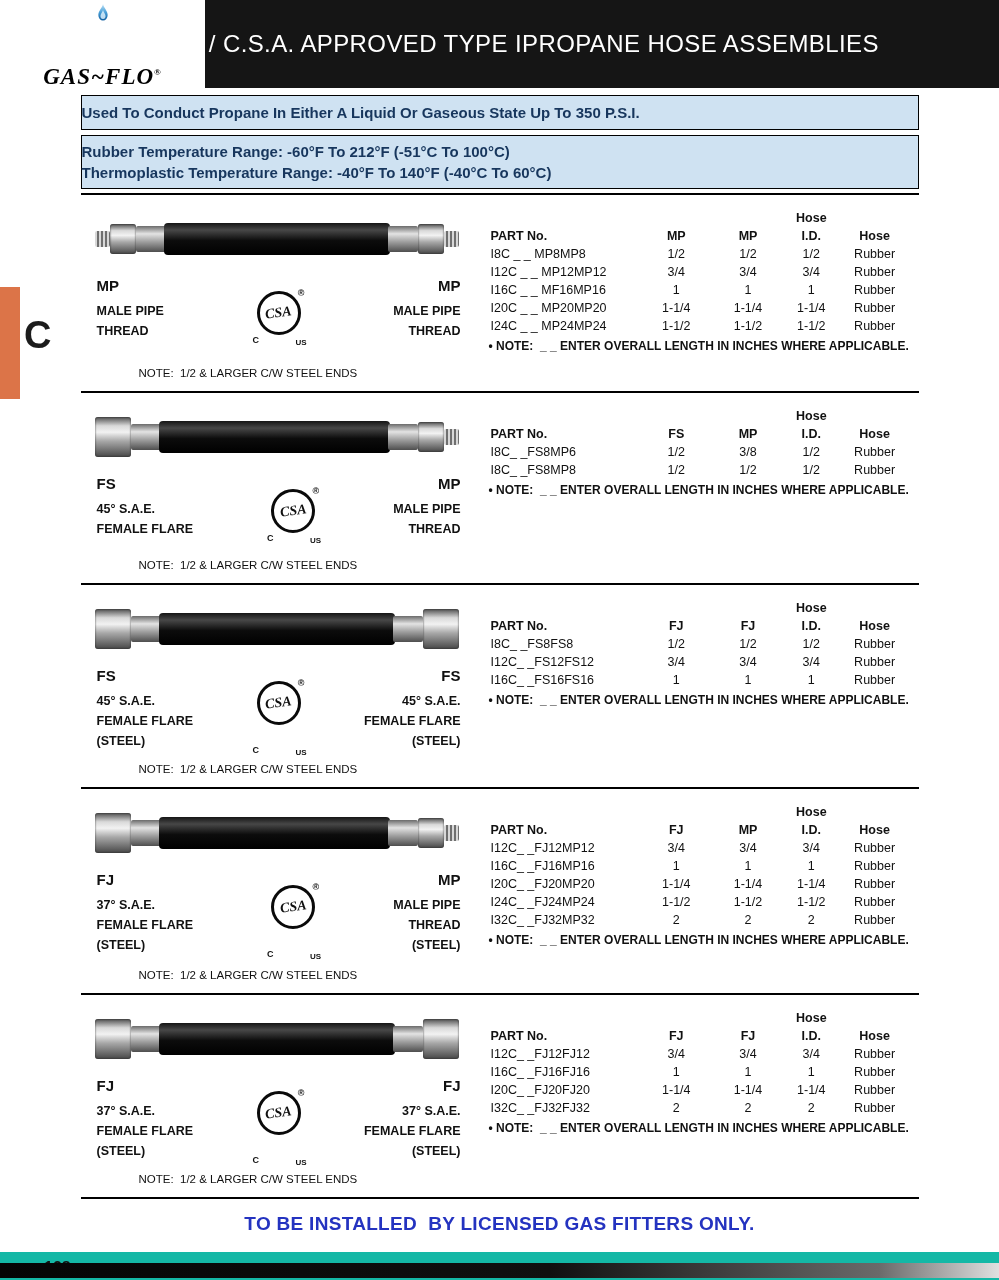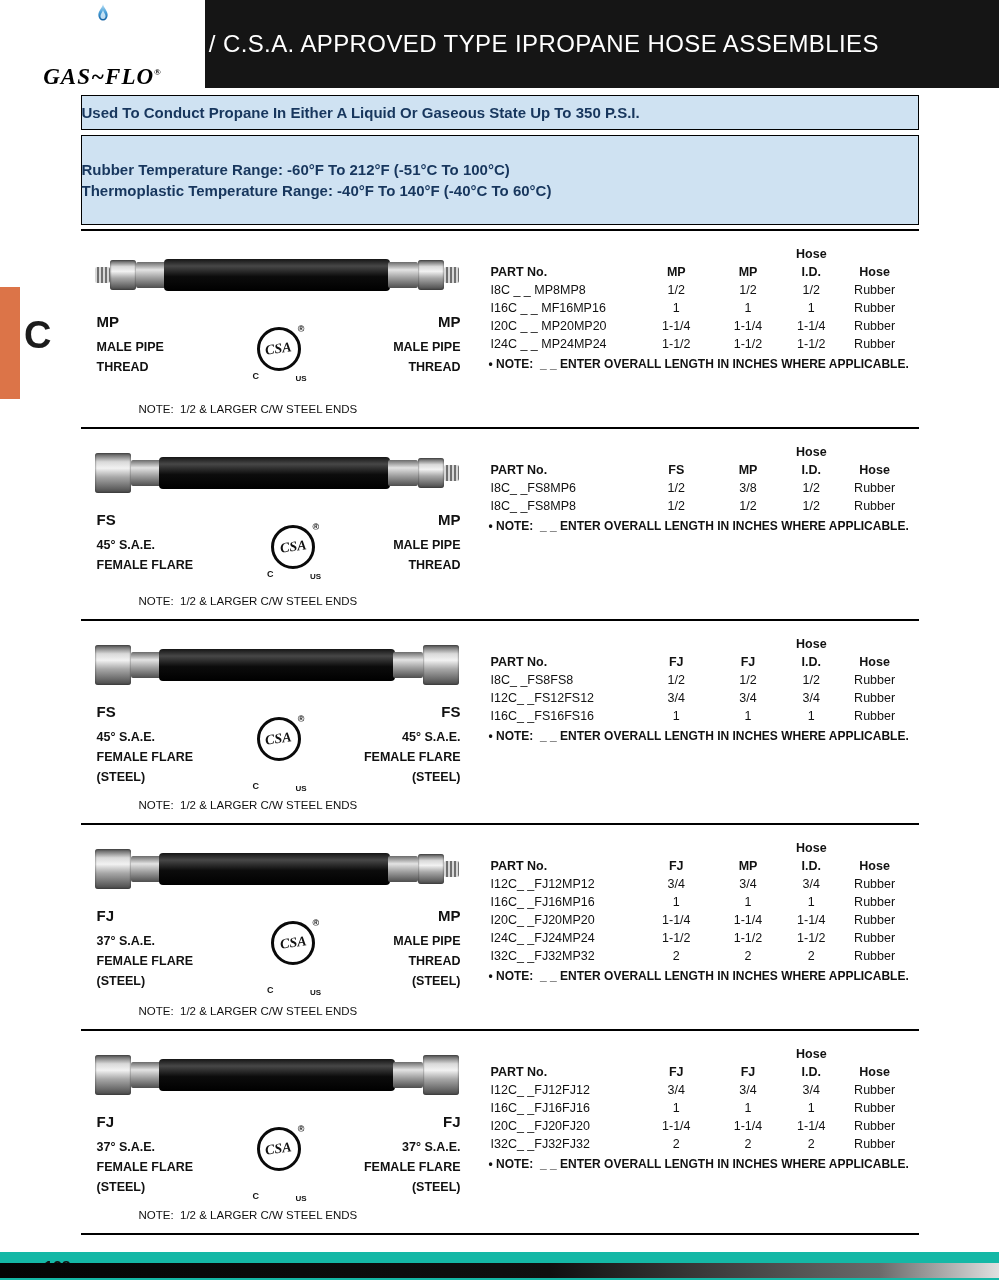--- a/index.html
+++ b/index.html
@@ -14,21 +14,21 @@
              font-size:23px;letter-spacing:1px;color:#000;line-height:1;margin-top:44px;}
   .logo-text .reg{font-size:9px;vertical-align:super;font-style:normal;}
   .title-block{height:100%;display:flex;align-items:center;justify-content:center;
                color:#fff;font-weight:normal;font-size:24px;line-height:1.35;letter-spacing:.4px;padding-left:36px;}
 
   
   .banner{margin:0 auto;width:838px;box-sizing:border-box;border:1px solid #000;
           background:var(--banner-bg,#cfe2f2);color:var(--banner-text,#17365d);
           font-weight:bold;text-align:left;font-size:15px;}
   .banner-1{margin-top:7px;padding:8px 0;}
-  .banner-2{margin-top:5px;padding:23px 0;line-height:1.4;}
+  .banner-2{margin-top:5px;padding:5px 0;line-height:1.4;}
 
   
   .sections{margin:4px auto 0;width:838px;border-top:2px solid #000;}
   .hose-section{border-bottom:2px solid #000;display:flex;box-sizing:border-box;
                 padding:12px 4px 8px 12px;}
   .hose-section:nth-of-type(1){min-height:198px;}
   .hose-section:nth-of-type(2){min-height:192px;}
   .hose-section:nth-of-type(3){min-height:200px;}
   .hose-section:nth-of-type(4){min-height:206px;}
   .hose-section:nth-of-type(5){min-height:186px;}
@@ -196,20 +196,27 @@
         </thead>
         <tbody>
               <tr>
                 <td class="part-no">I8C _ _ MP8MP8</td>
                 <td>1/2</td>
                 <td>1/2</td>
                 <td>1/2</td>
                 <td>Rubber</td>
               </tr>
               <tr>
+                <td class="part-no">I12C _ _ MP12MP12</td>
+                <td>3/4</td>
+                <td>3/4</td>
+                <td>3/4</td>
+                <td>Rubber</td>
+              </tr>
+              <tr>
                 <td class="part-no">I16C _ _ MF16MP16</td>
                 <td>1</td>
                 <td>1</td>
                 <td>1</td>
                 <td>Rubber</td>
               </tr>
               <tr>
                 <td class="part-no">I20C _ _ MP20MP20</td>
                 <td>1-1/4</td>
                 <td>1-1/4</td>

